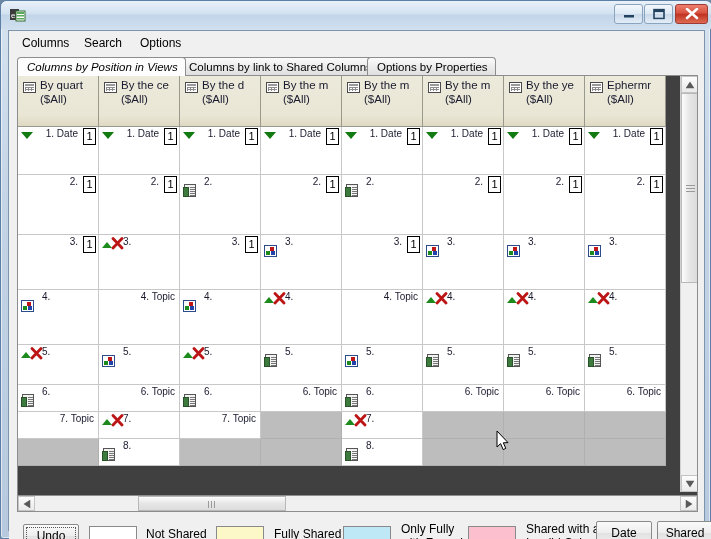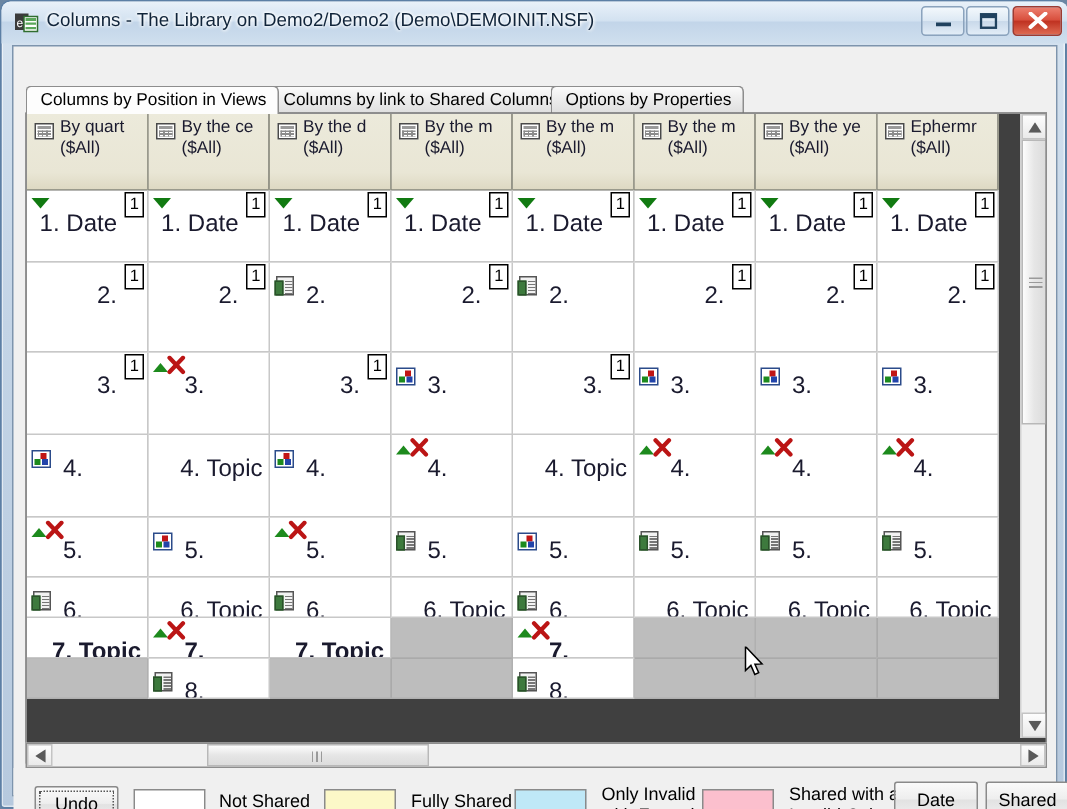--- a/index.html
+++ b/index.html
@@ -74,20 +74,21 @@
     border-bottom:none;
     border-radius:4px 4px 0 0;
     background:linear-gradient(to bottom,#fbfbfb,#eaeaea 55%,#dedede);
     white-space:nowrap;
     transform:skewX(0deg);
   }
   .tab.active{
     background:#fdfdfd;
     border-color:#8d8d8d;
     z-index:5;
+    font-style:italic;
   }
   
   #gridpanel{
     position:absolute;left:8px;top:44px;width:681px;height:434px;
     border:1px solid #8d8d8d;
     background:#404040;
     box-sizing:border-box;
     overflow:hidden;
   }
   #gridwrap{
@@ -136,22 +137,22 @@
   .gcell{
     display:inline-block;vertical-align:top;
     width:81px;box-sizing:border-box;
     border-right:1px solid #c8c8c8;
     border-bottom:1px solid #c8c8c8;
     position:relative;overflow:hidden;
     background:#ffffff;
   }
   .gcell.empty{background:#bdbdbd;border-right-color:#b0b0b0;border-bottom-color:#b0b0b0;}
   .gcell .ctext{
-    position:absolute;right:4px;top:14px;
-    font-size:16px;color:#1a1a2e;white-space:nowrap;
+    position:absolute;right:4px;top:1px;
+    font-size:10px;color:#1a1a2e;white-space:nowrap;
   }
   .gcell .ctext.lefty{right:auto;left:24px;}
   
   .numbox{
     position:absolute;top:1px;right:2px;
     width:13px;height:17px;
     border:1.5px solid #000;background:#fff;
     font-size:11px;line-height:15px;text-align:center;color:#000;
     box-sizing:border-box;
   }
@@ -269,21 +270,20 @@
     <span id="title-icon">
       <svg width="16" height="16" viewBox="0 0 16 16">
         <rect x="0" y="2" width="9" height="11" fill="#3b3b3b"></rect>
         <text x="1" y="11" font-size="8" fill="#ffffff" font-family="Liberation Sans, sans-serif">e</text>
         <rect x="6" y="4" width="9" height="10" fill="#ffffff" stroke="#2f6d2f"></rect>
         <rect x="7" y="5" width="7" height="2" fill="#5aa85a"></rect>
         <rect x="7" y="8" width="7" height="1.5" fill="#5aa85a"></rect>
         <rect x="7" y="11" width="7" height="1.5" fill="#5aa85a"></rect>
       </svg>
     </span>
-    <div id="title-text">Columns - The Library on Demo2/Demo2 (Demo\DEMOINIT.NSF)</div>
 
     <div class="winbtn" id="btn-min">
       <svg width="12" height="10" viewBox="0 0 12 10">
           <rect x="1" y="6" width="10" height="2.5" fill="#20425f"></rect>
         </svg>
     </div>
     <div class="winbtn" id="btn-max">
       <svg width="12" height="11" viewBox="0 0 12 11">
           <rect x="1" y="1" width="10" height="9" fill="none" stroke="#20425f" stroke-width="1.6"></rect>
           <rect x="1" y="1" width="10" height="2.6" fill="#20425f"></rect>
@@ -291,20 +291,25 @@
     </div>
     <div class="winbtn" id="btn-close">
       <svg width="14" height="12" viewBox="0 0 14 12">
         <path d="M2 1 L12 10 M12 1 L2 10" stroke="#ffffff" stroke-width="2.6" stroke-linecap="round"></path>
       </svg>
     </div>
   </div>
 
   <div id="client">
 
+    <div id="menubar">
+      <div class="menu-item" style="left:8px"><span>Columns</span></div>
+      <div class="menu-item" style="left:70px"><span>Search</span></div>
+      <div class="menu-item" style="left:126px"><span>Options</span></div>
+    </div>
 
     <div id="tabstrip">
       <div class="tab active" style="left:0px;"><span>Columns by Position in Views</span></div>
       <div class="tab" style="left:162px;"><span>Columns by link to Shared Columns</span></div>
       <div class="tab" style="left:350px;"><span>Options by Properties</span></div>
     </div>
 
     <div id="gridpanel">
       <div id="gridwrap">
         <div id="headrow"><div class="hcell"><span class="vicon"></span><span class="hname">By quart</span><span class="hall">($All)</span></div><div class="hcell"><span class="vicon"></span><span class="hname">By the ce</span><span class="hall">($All)</span></div><div class="hcell"><span class="vicon"></span><span class="hname">By the d</span><span class="hall">($All)</span></div><div class="hcell"><span class="vicon"></span><span class="hname">By the m</span><span class="hall">($All)</span></div><div class="hcell"><span class="vicon"></span><span class="hname">By the m</span><span class="hall">($All)</span></div><div class="hcell"><span class="vicon"></span><span class="hname">By the m</span><span class="hall">($All)</span></div><div class="hcell"><span class="vicon"></span><span class="hname">By the ye</span><span class="hall">($All)</span></div><div class="hcell"><span class="vicon"></span><span class="hname">Ephermr</span><span class="hall">($All)</span></div></div>
@@ -354,21 +359,21 @@
                   <span class="s2"></span>
                   <span class="s3"></span>
                 </span><span class="ctext lefty">5.</span></div><div class="gcell" style="height: 40px;"><span class="tri-up"></span><span class="redx"><svg width="13" height="13" viewBox="0 0 13 13">
                     <path d="M2 1.5 L11 11 M11 1.5 L2 11" stroke="#bb1515" stroke-width="2.8" stroke-linecap="round"></path>
                   </svg></span><span class="ctext lefty">5.</span></div><div class="gcell" style="height: 40px;"><span class="docicon"></span><span class="ctext lefty">5.</span></div><div class="gcell" style="height: 40px;"><span class="sqicon">
                   <span class="s1"></span>
                   <span class="s2"></span>
                   <span class="s3"></span>
                 </span><span class="ctext lefty">5.</span></div><div class="gcell" style="height: 40px;"><span class="docicon"></span><span class="ctext lefty">5.</span></div><div class="gcell" style="height: 40px;"><span class="docicon"></span><span class="ctext lefty">5.</span></div><div class="gcell" style="height: 40px;"><span class="docicon"></span><span class="ctext lefty">5.</span></div></div>
             <div class="grow" style="height: 27px;"><div class="gcell" style="height: 27px;"><span class="docicon"></span><span class="ctext lefty">6.</span></div><div class="gcell" style="height: 27px;"><span class="ctext">6. Topic</span></div><div class="gcell" style="height: 27px;"><span class="docicon"></span><span class="ctext lefty">6.</span></div><div class="gcell" style="height: 27px;"><span class="ctext">6. Topic</span></div><div class="gcell" style="height: 27px;"><span class="docicon"></span><span class="ctext lefty">6.</span></div><div class="gcell" style="height: 27px;"><span class="ctext">6. Topic</span></div><div class="gcell" style="height: 27px;"><span class="ctext">6. Topic</span></div><div class="gcell" style="height: 27px;"><span class="ctext">6. Topic</span></div></div>
-            <div class="grow" style="height: 27px; font-weight: bold;"><div class="gcell" style="height: 27px;"><span class="ctext">7. Topic</span></div><div class="gcell" style="height: 27px;"><span class="tri-up"></span><span class="redx"><svg width="13" height="13" viewBox="0 0 13 13">
+            <div class="grow" style="height: 27px;"><div class="gcell" style="height: 27px;"><span class="ctext">7. Topic</span></div><div class="gcell" style="height: 27px;"><span class="tri-up"></span><span class="redx"><svg width="13" height="13" viewBox="0 0 13 13">
                     <path d="M2 1.5 L11 11 M11 1.5 L2 11" stroke="#bb1515" stroke-width="2.8" stroke-linecap="round"></path>
                   </svg></span><span class="ctext lefty">7.</span></div><div class="gcell" style="height: 27px;"><span class="ctext">7. Topic</span></div><div class="gcell empty" style="height: 27px;"></div><div class="gcell" style="height: 27px;"><span class="tri-up"></span><span class="redx"><svg width="13" height="13" viewBox="0 0 13 13">
                     <path d="M2 1.5 L11 11 M11 1.5 L2 11" stroke="#bb1515" stroke-width="2.8" stroke-linecap="round"></path>
                   </svg></span><span class="ctext lefty">7.</span></div><div class="gcell empty" style="height: 27px;"></div><div class="gcell empty" style="height: 27px;"></div><div class="gcell empty" style="height: 27px;"></div></div>
             <div class="grow" style="height: 27px;"><div class="gcell empty" style="height: 27px;"></div><div class="gcell" style="height: 27px;"><span class="docicon"></span><span class="ctext lefty">8.</span></div><div class="gcell empty" style="height: 27px;"></div><div class="gcell empty" style="height: 27px;"></div><div class="gcell" style="height: 27px;"><span class="docicon"></span><span class="ctext lefty">8.</span></div><div class="gcell empty" style="height: 27px;"></div><div class="gcell empty" style="height: 27px;"></div><div class="gcell empty" style="height: 27px;"></div></div>
           </div>
       </div>
 
       <div id="vscroll">
         <div class="sbtn" style="top:0">
@@ -403,21 +408,21 @@
 
       <div class="btn" id="btn-undo"><span>Undo</span></div>
 
       <div class="swatch" style="left:80px;top:14px;background:#ffffff"></div>
       <div class="legtext" style="left:137px;top:15px">Not Shared</div>
 
       <div class="swatch" style="left:207px;top:14px;background:#fcf8c8"></div>
       <div class="legtext" style="left:265px;top:15px">Fully Shared</div>
 
       <div class="swatch" style="left:334px;top:14px;background:#bfe8f7"></div>
-      <div class="legtext" style="left:392px;top:10px">Only Invalid</div>
+      <div class="legtext" style="left:392px;top:10px">Only Fully</div>
       <div class="legtext" style="left:392px;top:24px">with Formula</div>
 
       <div class="swatch" style="left:459px;top:14px;background:#fbbfcd"></div>
       <div class="legtext" style="left:517px;top:10px">Shared with an</div>
       <div class="legtext" style="left:517px;top:24px">Invalid Column</div>
 
       <div class="btn" id="btn-save"><span>Date</span></div>
       <div class="btn" id="btn-cancel"><span>Shared</span></div>
 
     </div>

